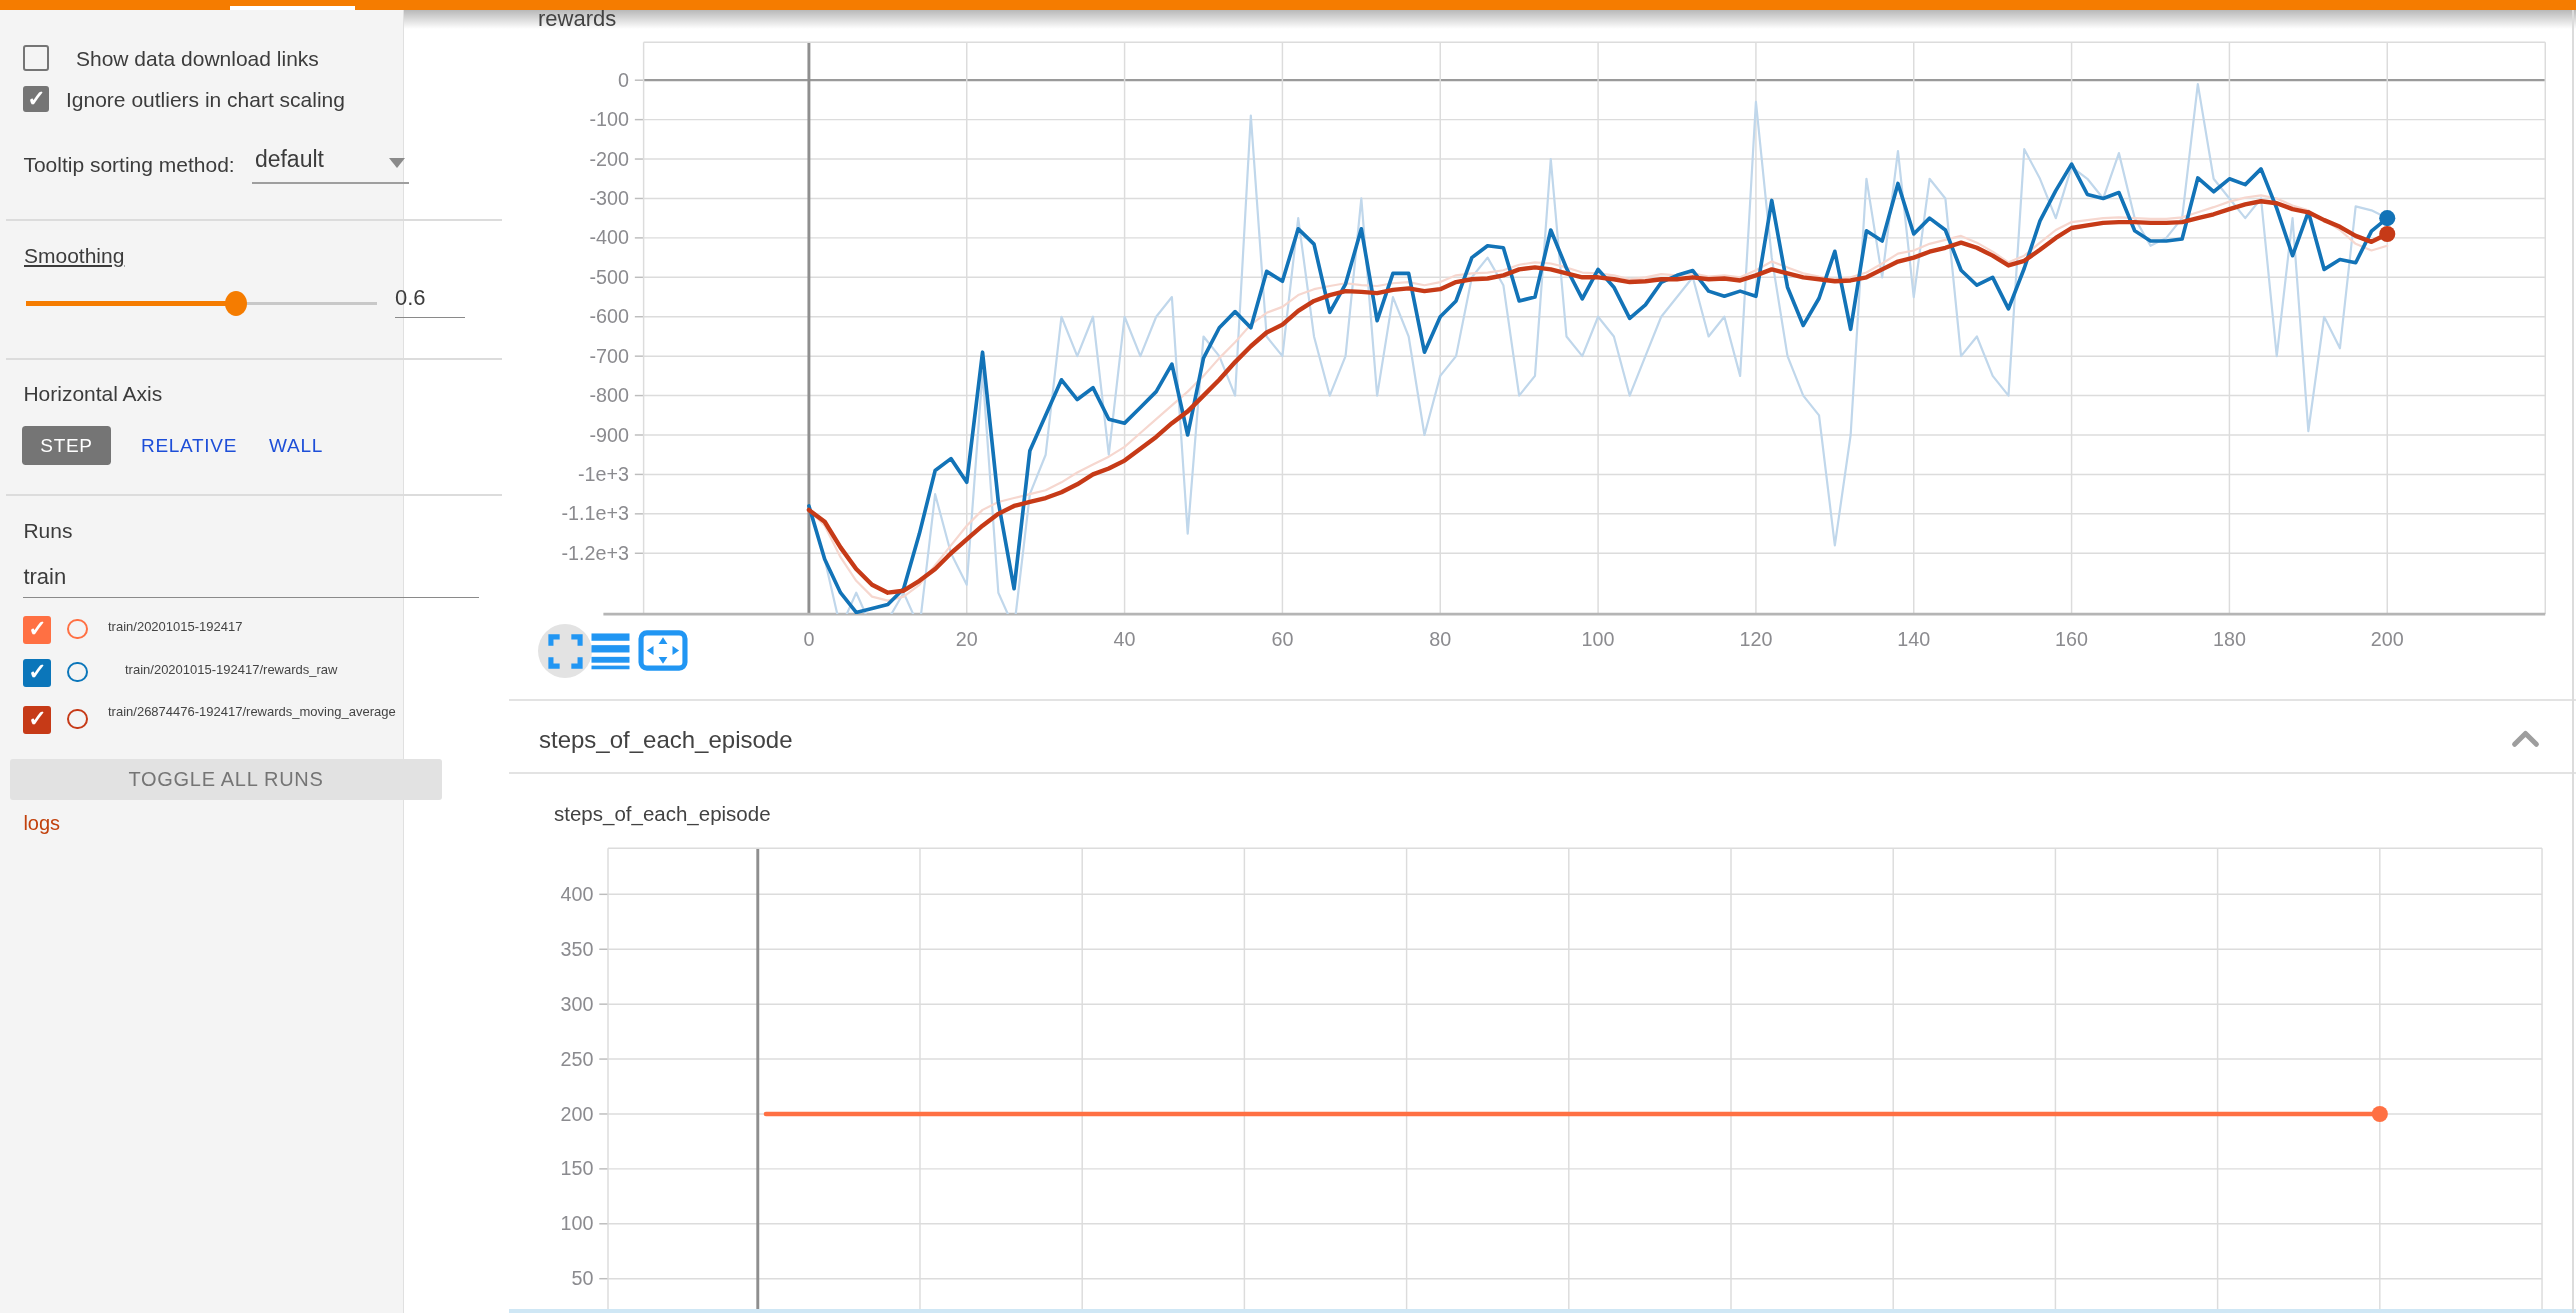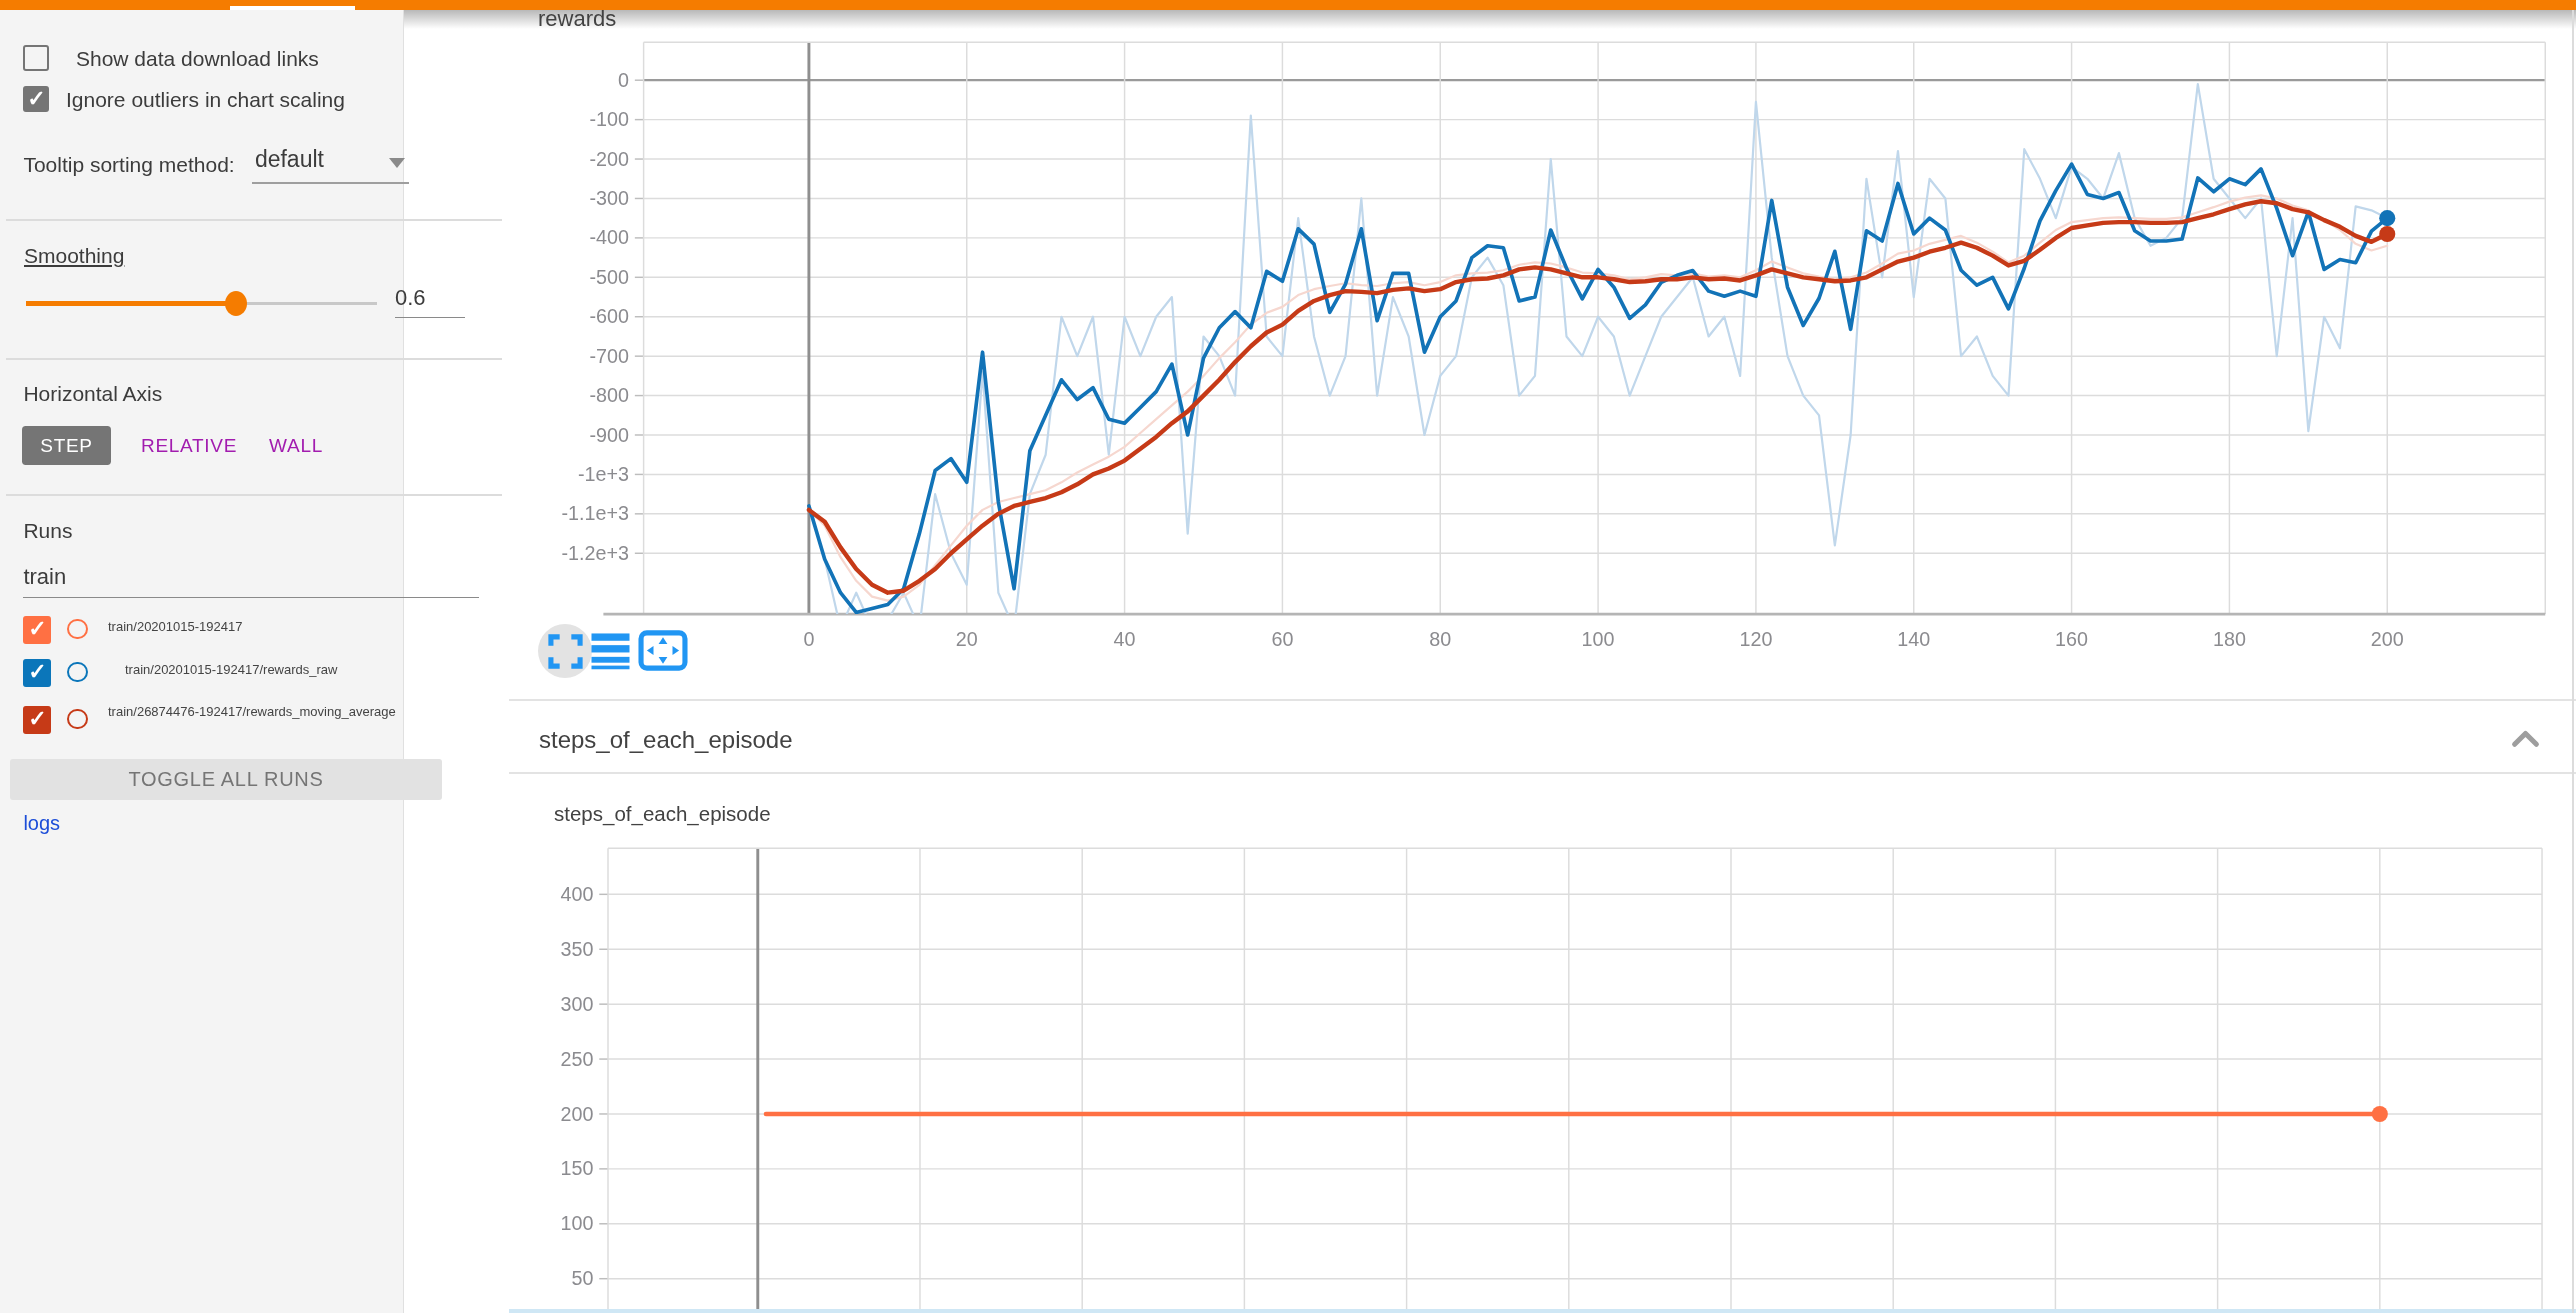--- a/index.html
+++ b/index.html
@@ -12,38 +12,38 @@
   #tab-indicator { left:230px; top:5.9px; width:125px; height:4.4px; background:#fff; }
   #top-shadow { left:0; top:10.2px; width:2576px; height:19px;
     background:linear-gradient(to bottom, rgba(0,0,0,0.28), rgba(0,0,0,0)); }
 
   
   #sidebar { left:0; top:10.2px; width:404px; height:1303px; background:#f4f4f4;
     border-right:1.5px solid #e0e0e0; }
   .sb-divider { left:5.9px; width:496px; height:1.5px; background:#dcdcdc; }
   .sb-label { font-size:21px; color:#3c3c3c; }
   .small-label { font-size:13px; color:#444; }
-  .gray { color:#1d4ed8; }
+  .gray { color:#c2410c; }
 
   .checkbox { width:26px; height:26px; border-radius:2.9px; border:2.2px solid #757575;
     background:transparent; }
   .checkbox.checked { border:none; background:#757575; }
   .checkbox .mark { display:block; width:100%; text-align:center; color:#fff;
     font-size:22px; line-height:26px; font-weight:bold; }
   .run-check { border:none; width:28px; height:28px; }
   .radio { width:20.5px; height:20.5px; border-radius:50%; border:2.9px solid #888; background:transparent; }
 
   .dd-arrow { width:0; height:0; border-left:8.8px solid transparent;
     border-right:8.8px solid transparent; border-top:10.2px solid #8a8a8a; }
 
   #slider-track { height:2.9px; background:#c8c8c8; }
   #slider-fill { height:4.4px; background:#f57c00; }
   #slider-thumb { width:22px; height:25px; border-radius:50%; background:#f57c00; }
 
-  .axis-btn { height:39px; font-size:19px; letter-spacing:0.7px; color:#a21caf;
+  .axis-btn { height:39px; font-size:19px; letter-spacing:0.7px; color:#1d4ed8;
     display:flex; align-items:center; justify-content:center; }
   .axis-btn.selected { background:#757575; color:#fff; border-radius:3.7px; }
 
   #toggle-btn { background:#e2e2e2; border-radius:2.9px; color:#757575;
     font-size:20px; letter-spacing:0.7px; display:flex; align-items:center; justify-content:center; }
 
   input.line-input { background:transparent; border:none; outline:none;
     border-bottom:1.5px solid #8a8a8a; font-family:"Liberation Sans",sans-serif; }
 
   

